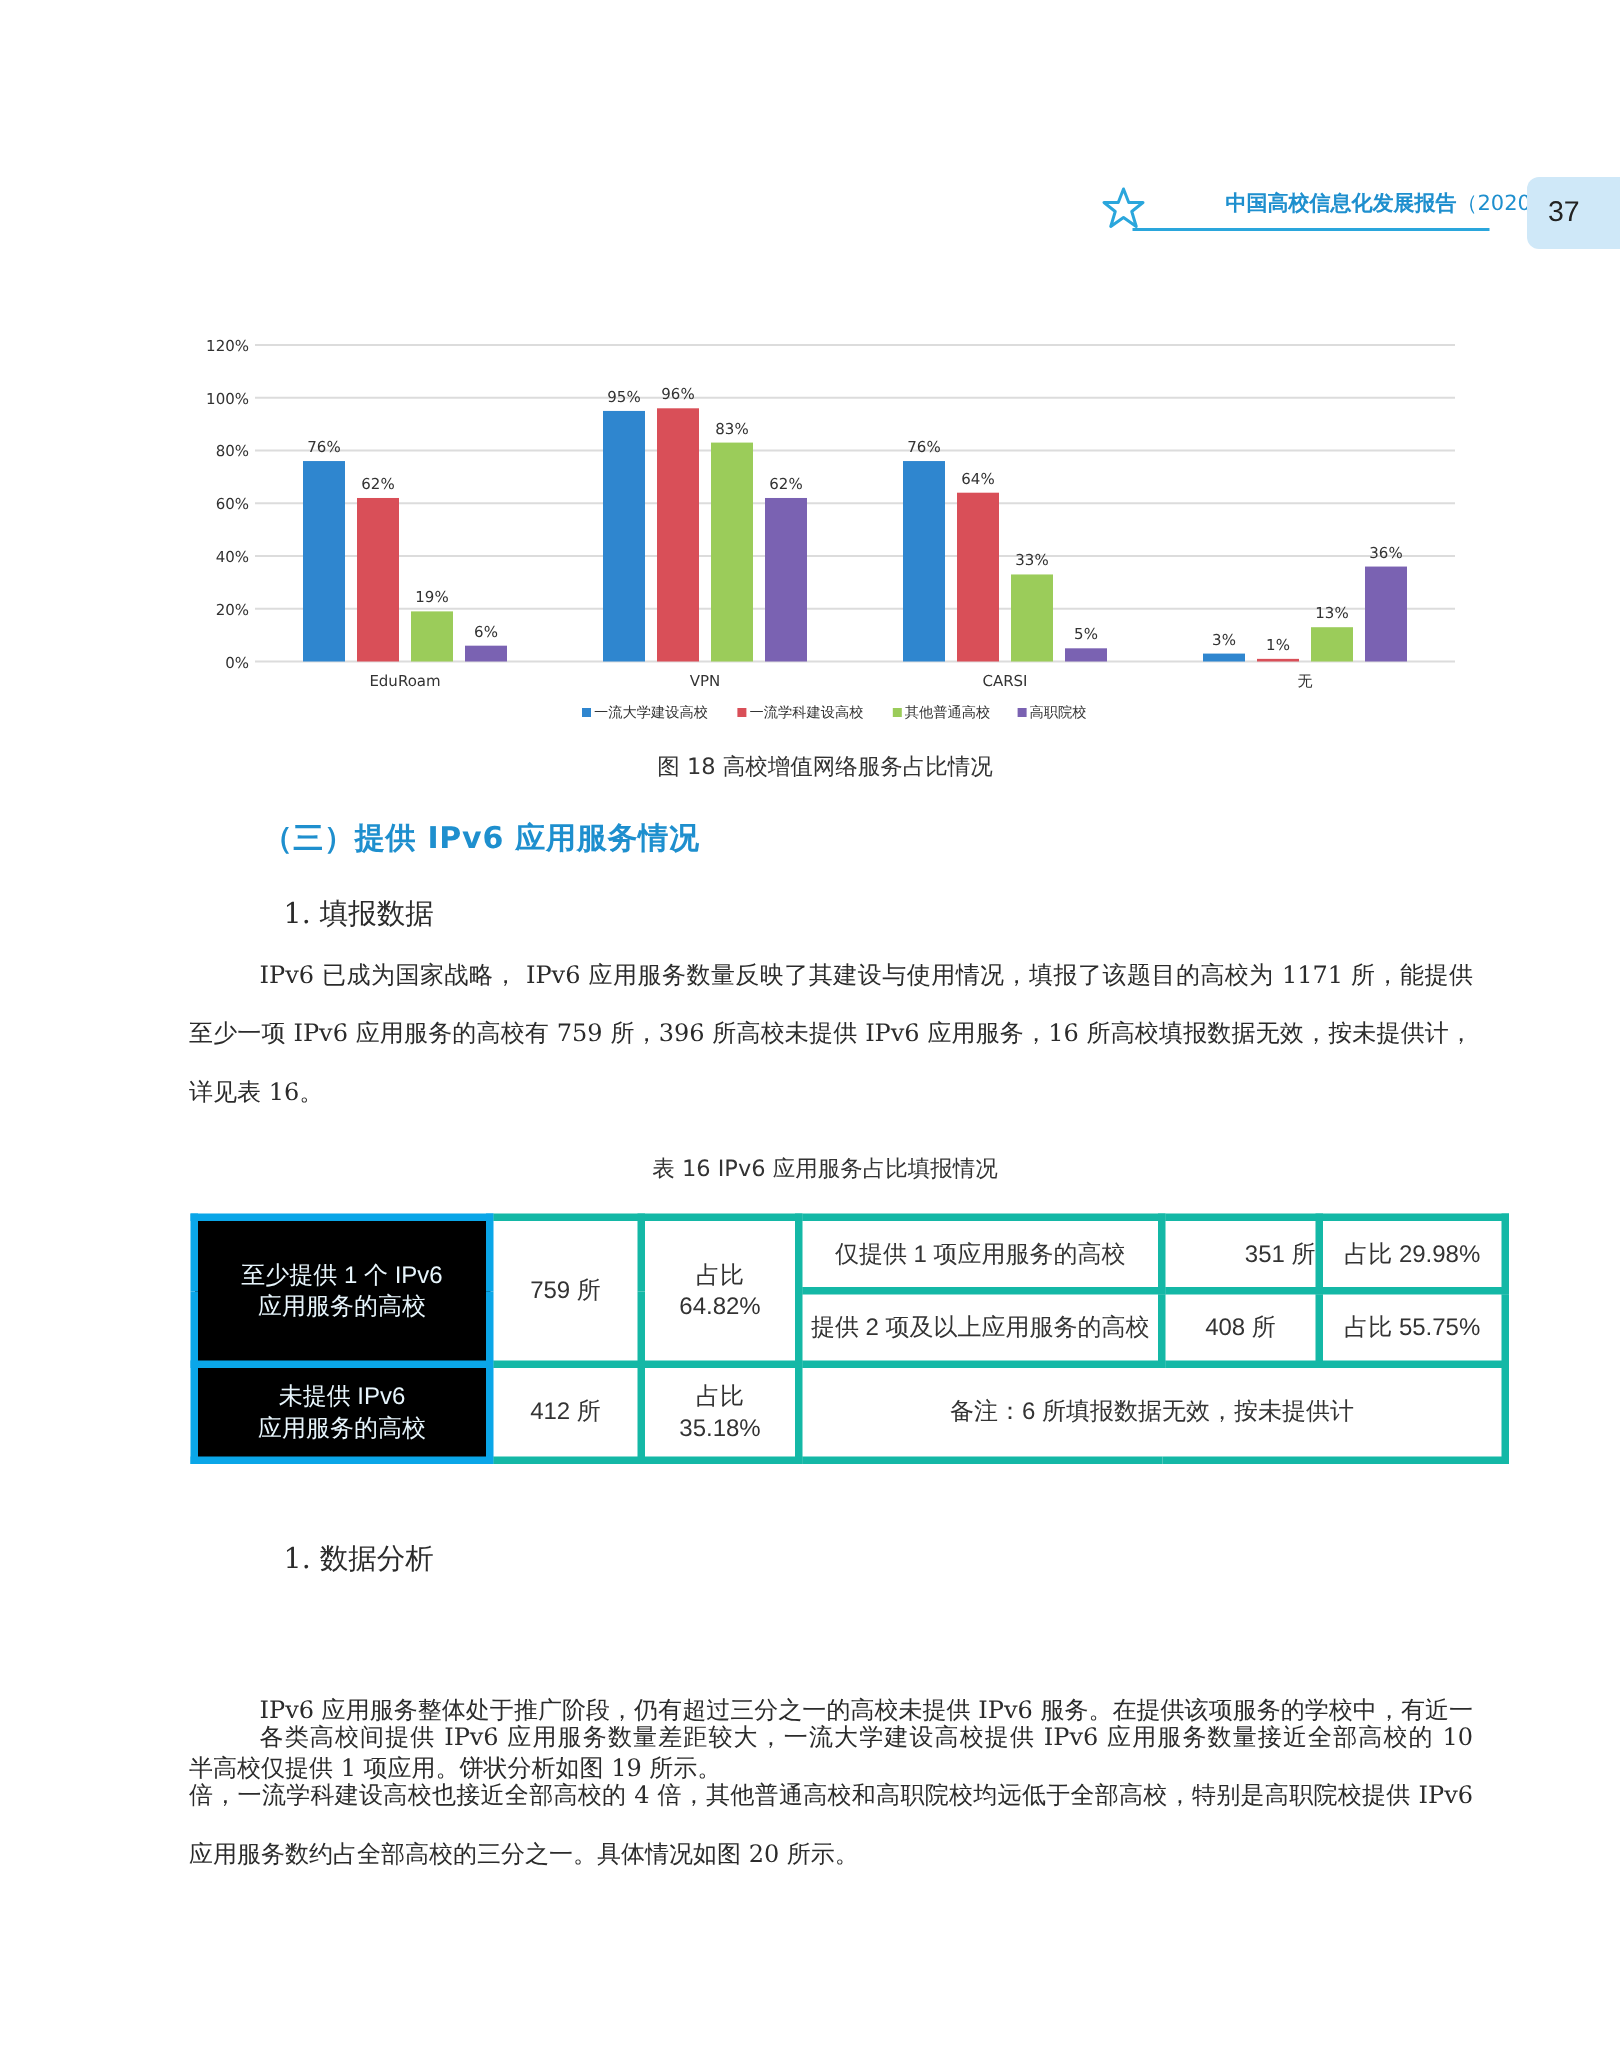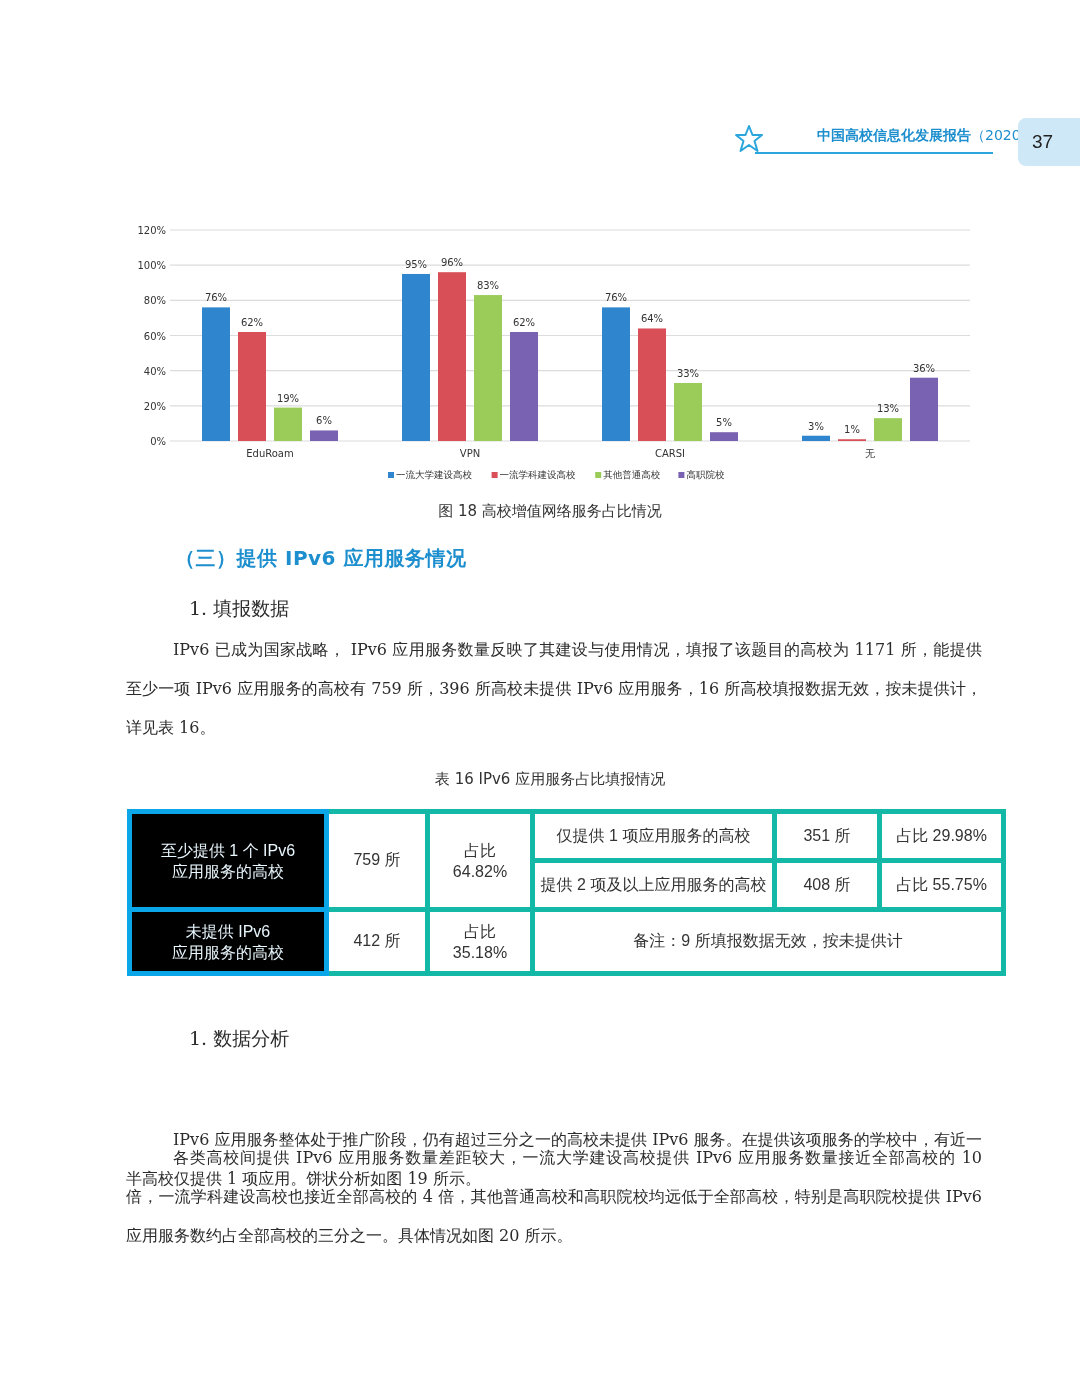--- a/index.html
+++ b/index.html
@@ -132,38 +132,38 @@
     <td class="blue" rowspan="2" style="width:192px;">
       <span class="ln">至少提供 1 个 IPv6</span>
       <span class="ln">应用服务的高校</span>
     </td>
     <td rowspan="2" style="width:96px;">759 所</td>
     <td rowspan="2" style="width:100px; line-height:21px;">
       <span class="ln">占比</span>
       <span class="ln">64.82%</span>
     </td>
     <td style="width:237px;">仅提供 1 项应用服务的高校</td>
-    <td style="width:100px;">351 所</td>
+    <td style="width:100px;text-align:right;">351 所</td>
     <td style="width:119px;">占比 29.98%</td>
   </tr>
   <tr style="height:49px;">
     <td>提供 2 项及以上应用服务的高校</td>
     <td>408 所</td>
     <td>占比 55.75%</td>
   </tr>
   <tr style="height:64px;">
     <td class="blue">
       <span class="ln">未提供 IPv6</span>
       <span class="ln">应用服务的高校</span>
     </td>
     <td>412 所</td>
     <td style="line-height:21px;">
       <span class="ln">占比</span>
       <span class="ln">35.18%</span>
     </td>
-    <td colspan="3">备注：9 所填报数据无效，按未提供计</td>
+    <td colspan="3">备注：6 所填报数据无效，按未提供计</td>
   </tr>
 </tbody>
   </table>
 
 <div class="subhead" style="top:1026px;">1. 数据分析</div>
 <div class="body-text indent" style="top:1120px;">IPv6 应用服务整体处于推广阶段，仍有超过三分之一的高校未提供 IPv6 服务。在提供该项服务的学校中，有近一半高校仅提供 1 项应用。饼状分析如图 19 所示。</div>
 <div class="body-text indent" style="top:1138px;">各类高校间提供 IPv6 应用服务数量差距较大，一流大学建设高校提供 IPv6 应用服务数量接近全部高校的 10 倍，一流学科建设高校也接近全部高校的 4 倍，其他普通高校和高职院校均远低于全部高校，特别是高职院校提供 IPv6 应用服务数约占全部高校的三分之一。具体情况如图 20 所示。</div>
 
 </body></html>

